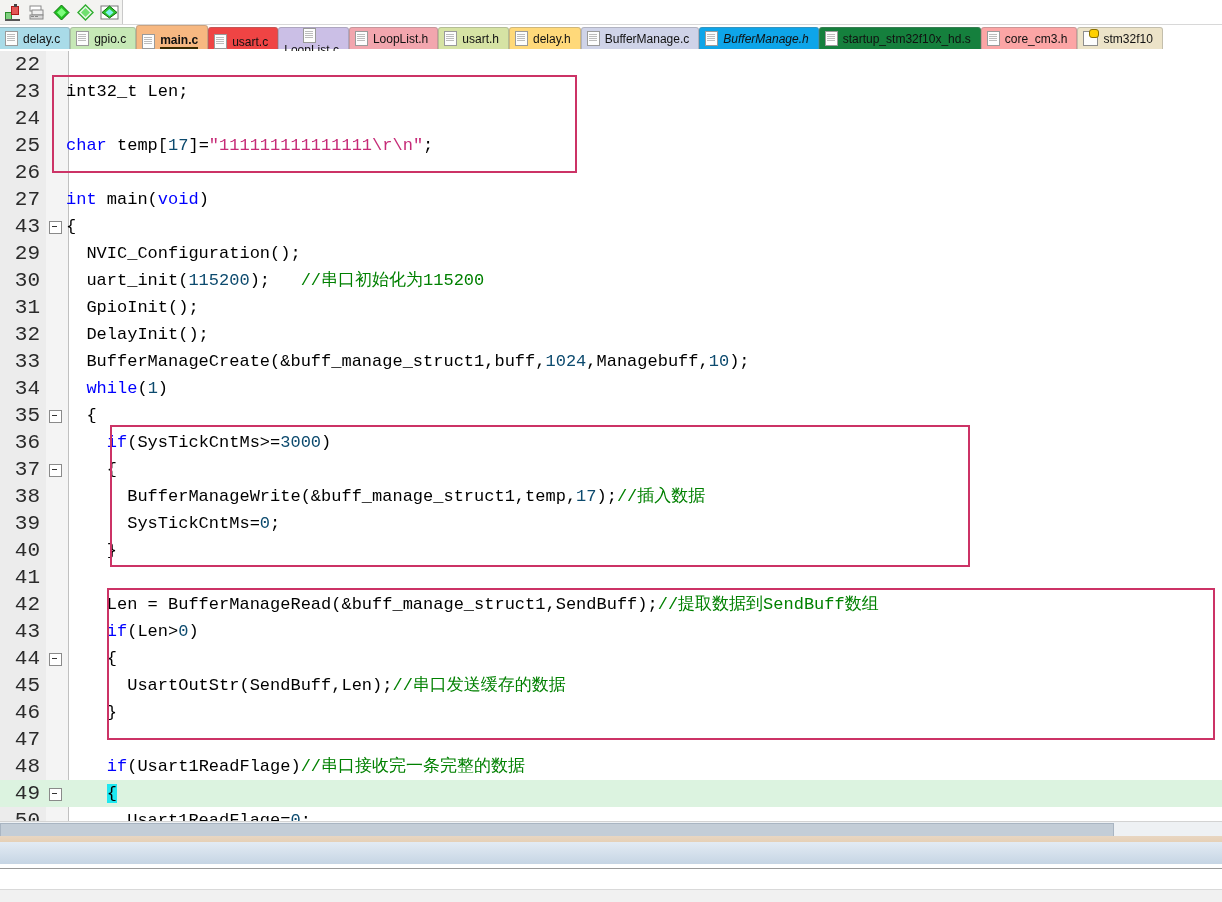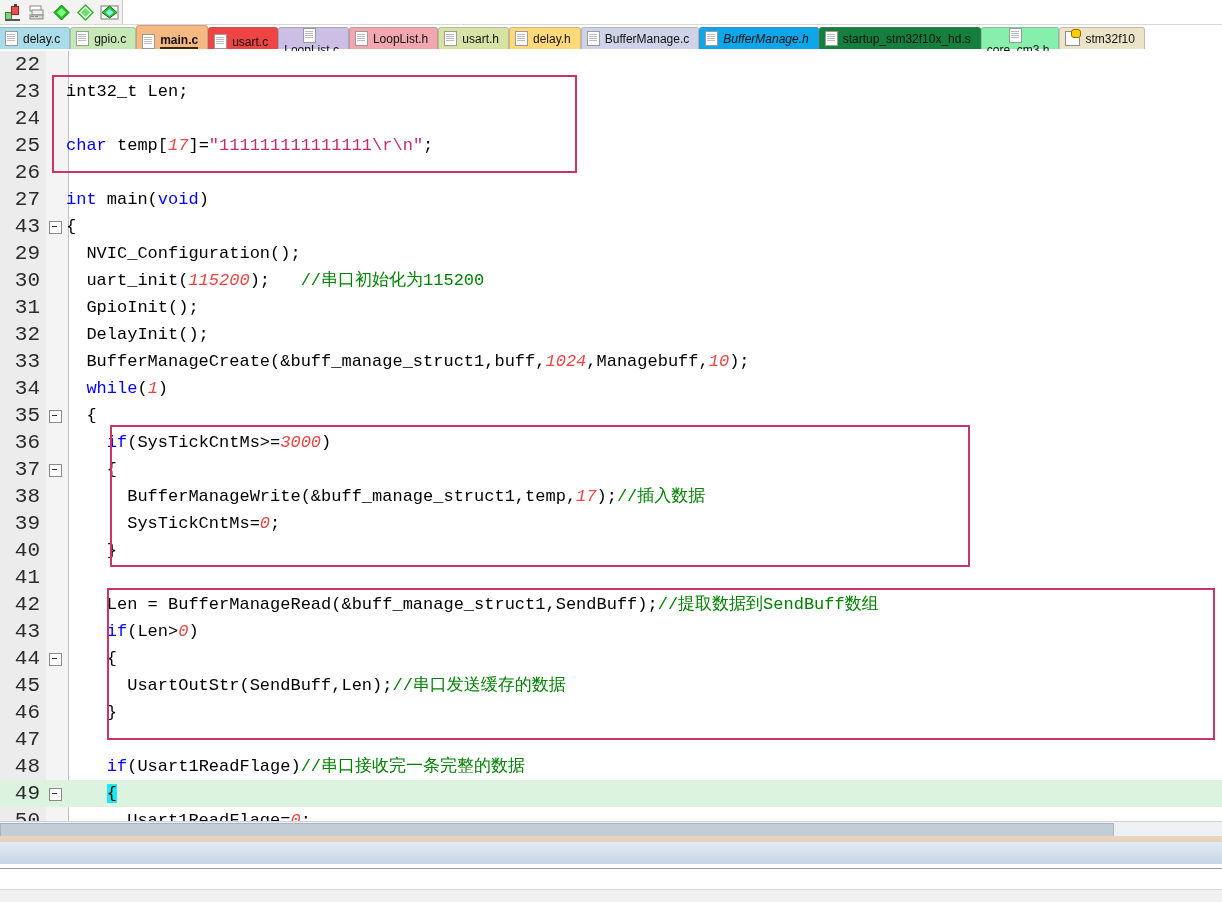--- a/index.html
+++ b/index.html
@@ -123,21 +123,21 @@
   .line .fold::after{
     content:"";position:absolute;left:2px;top:4px;width:5px;height:1px;background:#333;
   }
   .line .txt{
     position:absolute;left:66px;top:0;white-space:pre;
   }
   .line.cur{background:#dcf3e0;}
   .line.cur .num{color:#2b2b2b;}
 
   .kw{color:#0000ff;}
-  .num-lit{color:#ef4444;font-style:italic;}
+  .num-lit{color:#0c4a6e;}
   .str{color:#c62b77;}
   .cmt{color:#008000;}
   .brace-hl{background:#1ee8f0;color:#000;}
 
   
   .hlbox{
     position:absolute;border:2px solid #cc3366;pointer-events:none;
     box-sizing:border-box;
   }
 
@@ -251,21 +251,21 @@
         <span class="tab-label">delay.h</span>
       </div><div class="tab" style="background: rgb(207, 211, 232);">
         <span class="docicon"></span>
         <span class="tab-label">BufferManage.c</span>
       </div><div class="tab" style="background: #0ea5e9; font-style: italic;">
         <span class="docicon"></span>
         <span class="tab-label">BufferManage.h</span>
       </div><div class="tab" style="background: #15803d;">
         <span class="docicon"></span>
         <span class="tab-label">startup_stm32f10x_hd.s</span>
-      </div><div class="tab" style="background: #86efac; flex-direction: column;">
+      </div><div class="tab" style="background: #fca5a5;">
         <span class="docicon"></span>
         <span class="tab-label">core_cm3.h</span>
       </div><div class="tab" style="background: rgb(236, 227, 200);">
         <span class="keyicon"></span>
         <span class="tab-label">stm32f10</span>
       </div></div>
 
   <div class="editor">
     <div class="gutter"></div>
     <div class="foldcol"></div>

